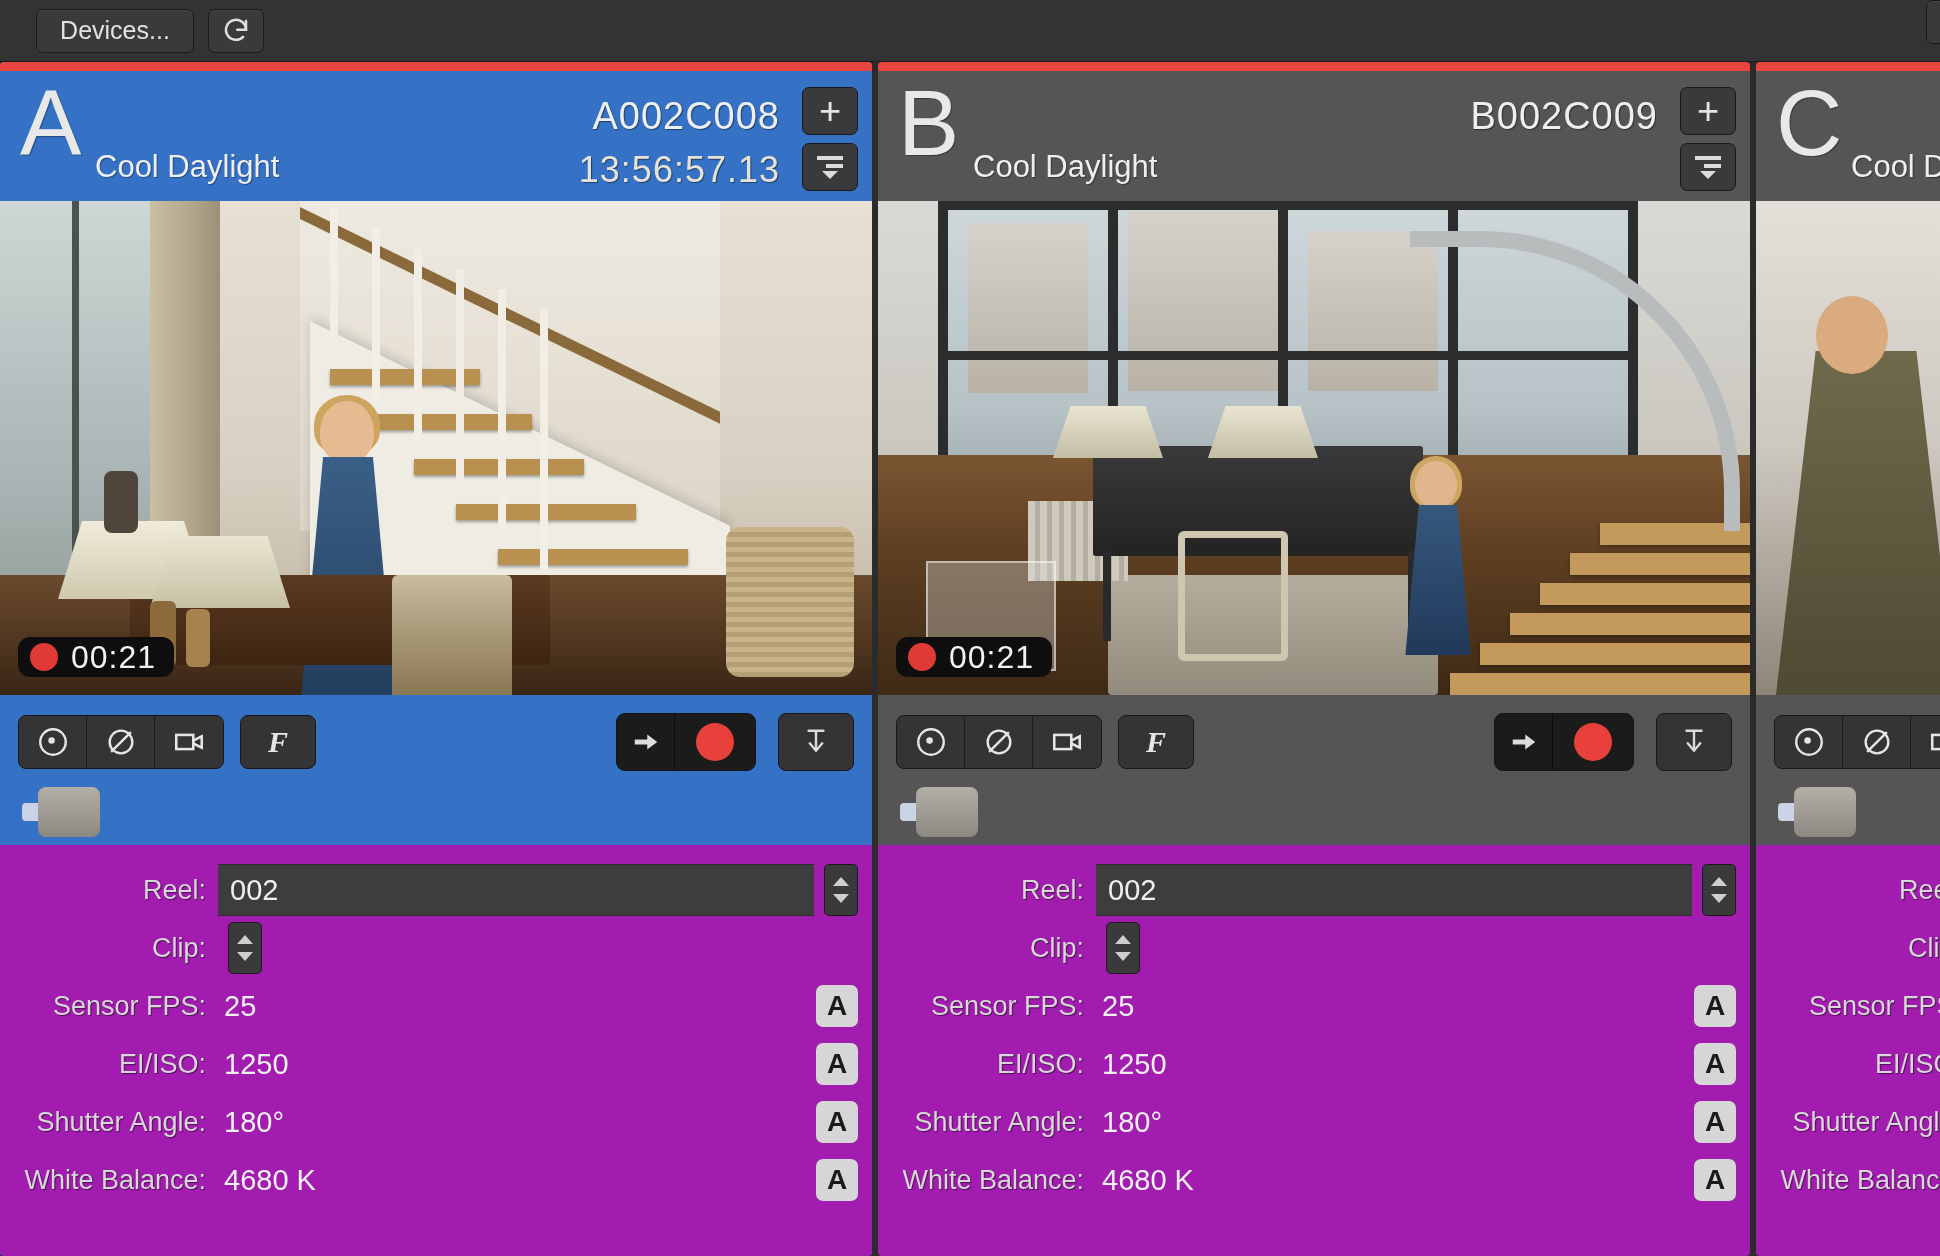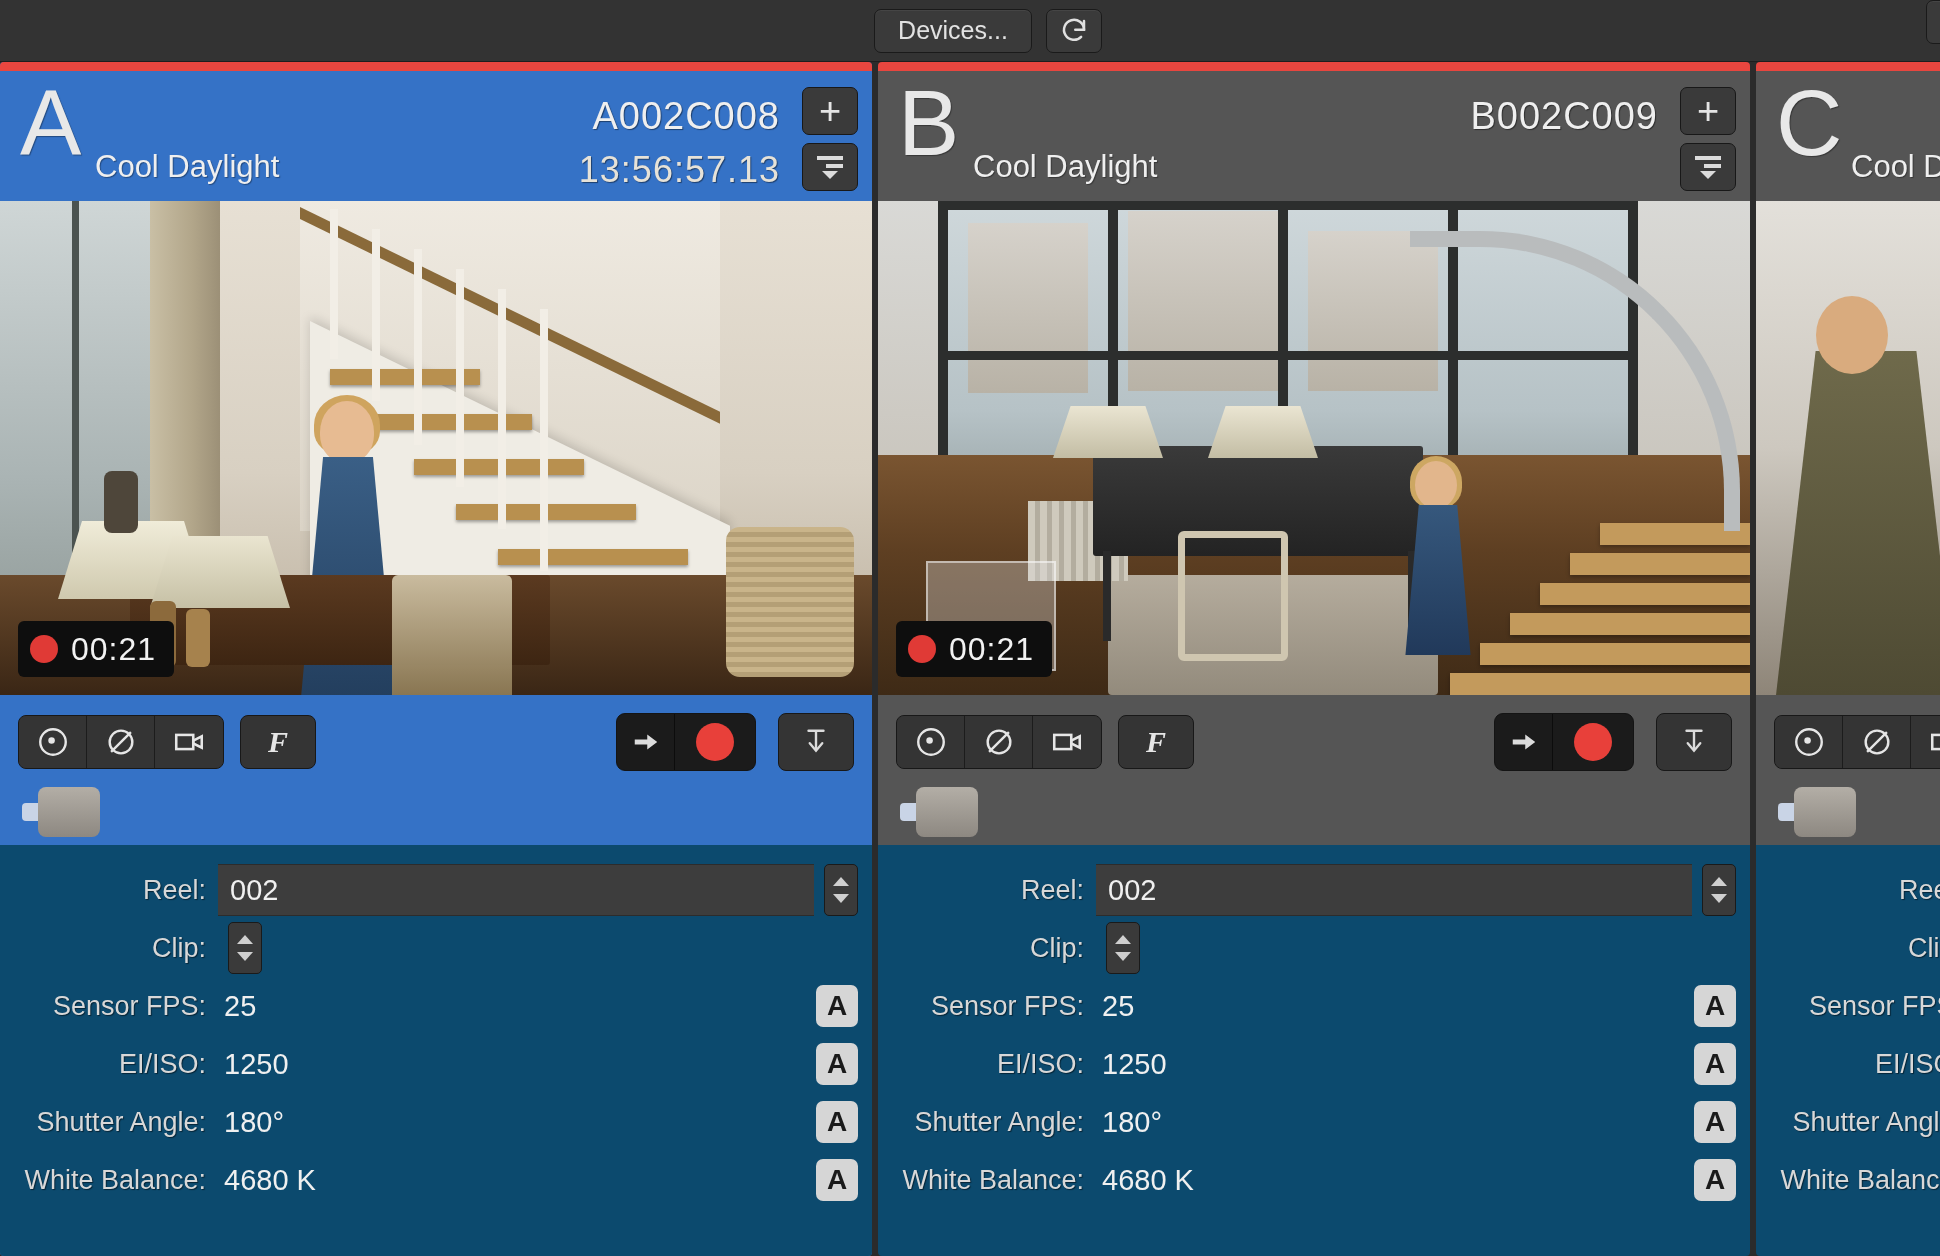--- a/index.html
+++ b/index.html
@@ -9,21 +9,21 @@
     font-family: "Liberation Sans", sans-serif;
     overflow: hidden;
   }
 
   
   .toolbar {
     position: absolute; left: 0; top: 0;
     width: 1940px; height: 62px;
     background: #333333;
     border-bottom: 1px solid #1e1e1e;
-    display: flex; align-items: center; justify-content: center;
+    display: flex; align-items: center;
   }
   .tb-btn {
     background: #3a3a3a;
     border: 1px solid #1a1a1a;
     border-radius: 7px;
     color: #e2e2e2;
     height: 44px;
     display: flex; align-items: center; justify-content: center;
     font-size: 25px;
     box-shadow: 0 1px 0 rgba(255,255,255,0.06) inset;
@@ -200,23 +200,23 @@
   
   .c-bg { position:absolute; inset:0; background:linear-gradient(180deg,#e3e0da 0%,#cdc8bf 50%,#8e8578 100%); }
   .c-person { position:absolute; left:20px; top:150px; width:180px; height:344px;
     background:linear-gradient(180deg,#6f6a4b,#4e4a33);
     clip-path: polygon(22% 0, 78% 0, 100% 100%, 0 100%); }
   .c-head { position:absolute; left:60px; top:95px; width:72px; height:78px; border-radius:50%; background:#d9ab7e; }
 
   
   .recbadge {
     position: absolute; left: 18px; bottom: 18px;
-    height: 56px;
+    height: 40px;
     background: #0e0e0e;
-    border-radius: 6px;
+    border-radius: 12px;
     display: flex; align-items: center;
     padding: 0 18px 0 12px;
     gap: 13px;
   }
   .recdot { width: 28px; height: 28px; border-radius: 50%; background: #e03a36; }
   .rectime { color: #f2f2f2; font-size: 32px; letter-spacing: 1px; }
 
   
   .ctrlbar {
     position: relative;
@@ -290,21 +290,21 @@
     position: absolute; left: 4px; top: 18px;
     width: 22px; height: 18px;
     background: #c9d4e6; border-radius: 4px;
   }
   svg.ic { width: 34px; height: 34px; }
   svg.ic2 { width: 30px; height: 30px; }
 
   
   .meta {
     flex: 1 1 auto;
-    background: #0c4a6e;
+    background: #a21caf;
     padding: 16px 14px 10px 0;
     display: flex; flex-direction: column;
   }
   .mrow { display: flex; align-items: center; height: 58px; }
   .mlabel {
     width: 218px; text-align: right;
     padding-right: 12px;
     color: #d8d8d8; font-size: 27px;
     text-shadow: 1px 1px 1px rgba(0,0,0,.5);
     white-space: nowrap;

